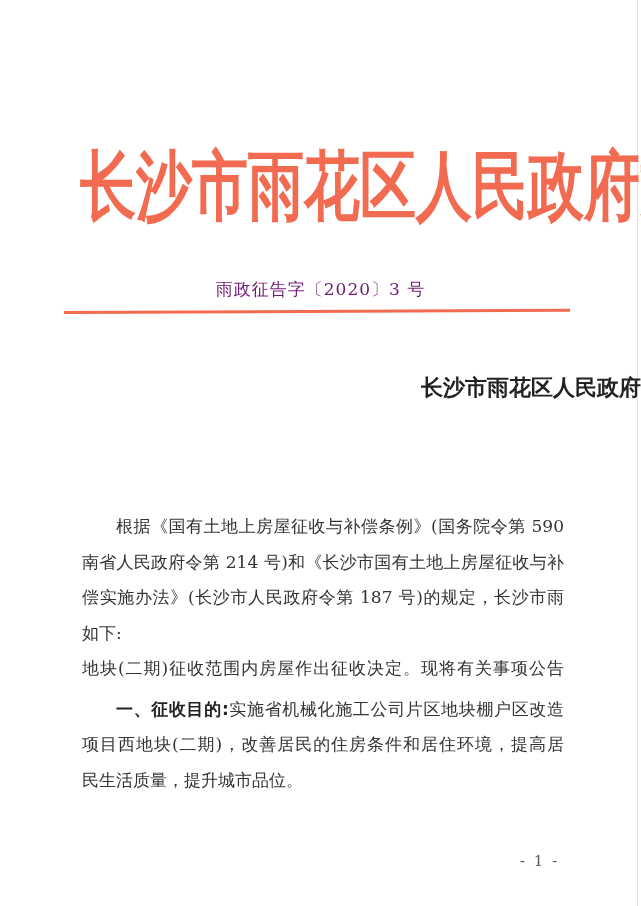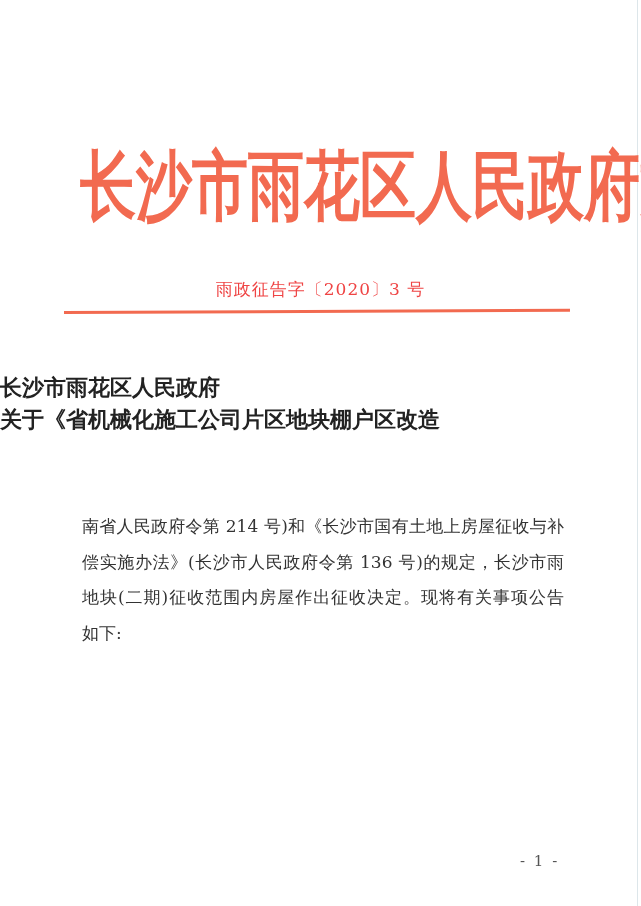--- a/index.html
+++ b/index.html
@@ -43,39 +43,39 @@
       transform: scaleY(1.35);
       transform-origin: center;
     }
     .doc-number {
       position: absolute;
       left: 0;
       width: 641px;
       top: 278px;
       text-align: center;
       font-size: 17px;
-      color: #ef4444;
+      color: #701a75;
       letter-spacing: 1px;
     }
     .red-rule {
       position: absolute;
       left: 64px;
       top: 311px;
       width: 506px;
       height: 3px;
       background: #f26a50;
       transform: rotate(-0.25deg);
       transform-origin: left center;
     }
     .title {
       position: absolute;
       left: 0;
       width: 641px;
       top: 371px;
-      text-align: left;
+      text-align: right;
       font-size: 22px;
       font-weight: bold;
       line-height: 32px;
       color: #222;
     }
     .title div { white-space: nowrap; }
     .body-text {
       position: absolute;
       left: 82px;
       width: 482px;
@@ -135,26 +135,31 @@
   <span>文</span>
 
 </div>
 
 <div class="doc-number">雨政征告字〔2020〕3 号</div>
 
 <div class="red-rule"></div>
 
 <div class="title">
   <div>长沙市雨花区人民政府</div>
-  <div>关于《省机械化施工公司片区地块棚户区改造</div>
 </div>
 
 <div class="body-text">
   <div>
+    <span class="line indent">根据《国有土地上房屋征收与补偿条例》(国务院令第 590</span>
     <span class="line">南省人民政府令第 214 号)和《长沙市国有土地上房屋征收与补</span>
-    <span class="line">偿实施办法》(长沙市人民政府令第 136 号)的规定，长沙市雨</span>
+    <span class="line">偿实施办法》(长沙市人民政府令第 187 号)的规定，长沙市雨</span>
+    <span class="line last">如下:</span>
     <span class="line">地块(二期)征收范围内房屋作出征收决定。现将有关事项公告</span>
-    <span class="line last">如下:</span>
   </div>
   <div class="gap"></div>
+  <div>
+    <span class="line indent"><span class="section-label">一、征收目的:</span><span>实施省机械化施工公司片区地块棚户区改造</span></span>
+    <span class="line">项目西地块(二期)，改善居民的住房条件和居住环境，提高居</span>
+    <span class="line last">民生活质量，提升城市品位。</span>
+  </div>
 </div>
 
 <div class="page-number">- 1 -</div>
 
 </body></html>

